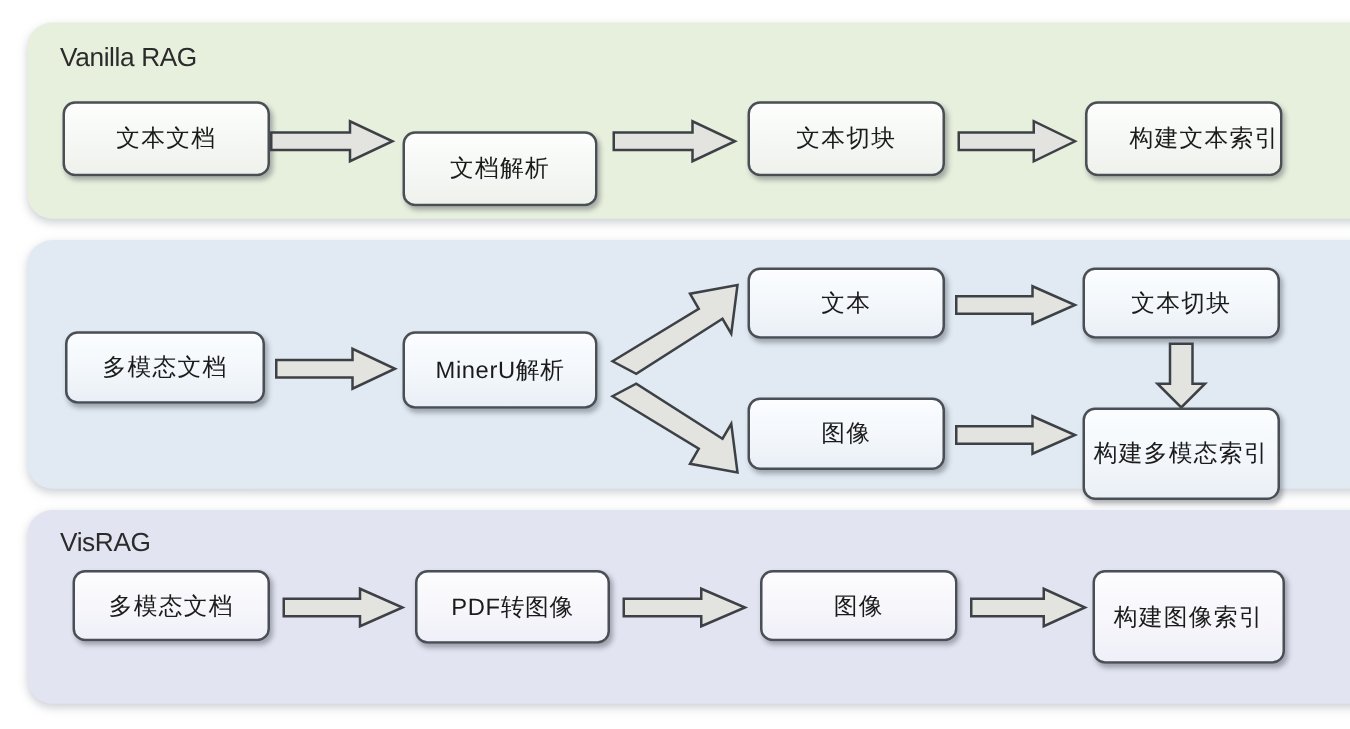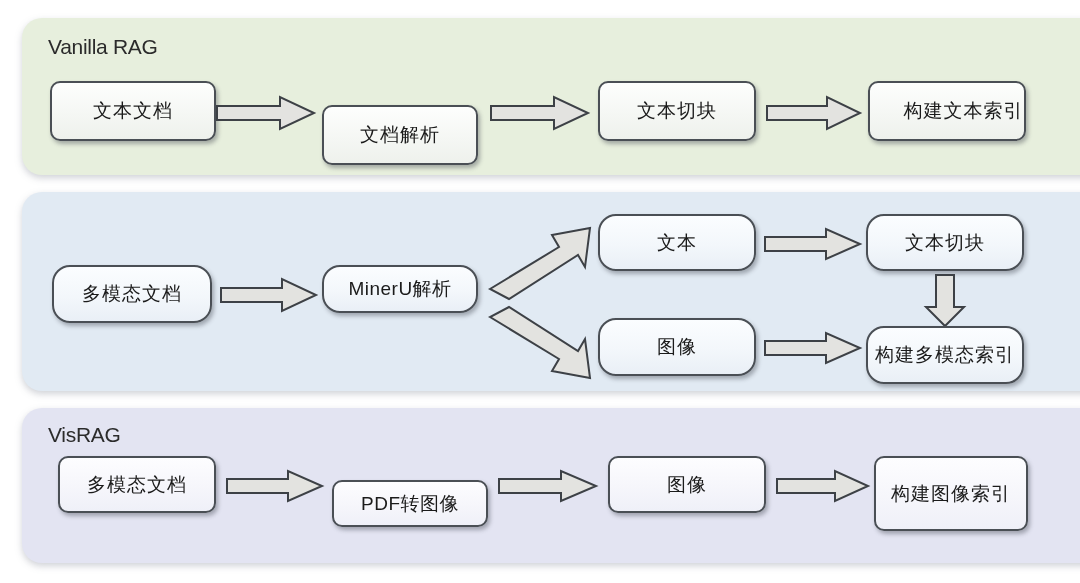--- a/index.html
+++ b/index.html
@@ -49,21 +49,20 @@
     border-radius: 10px;
     background: linear-gradient(180deg, #fdfefd 0%, #f5f7f4 55%, #eef1ec 100%);
     box-shadow: 2px 3px 4px rgba(60,65,75,0.40);
     display: flex;
     align-items: center;
     justify-content: center;
     box-sizing: border-box;
   }
   .node.blue {
     background: linear-gradient(180deg, #fbfdff 0%, #f3f7fb 55%, #e9eff6 100%);
-    border-radius: 18px;
   }
   .node.violet {
     background: linear-gradient(180deg, #fdfdff 0%, #f6f6fb 55%, #eff0f8 100%);
   }
   .node-label {
     font-family: "DejaVu Serif", "Liberation Serif", serif;
     font-size: 19px;
     color: #1b1b1b;
     white-space: nowrap;
     letter-spacing: 1px;
@@ -126,21 +125,21 @@
   <div class="node blue" style="left:52px; top:265px; width:160px; height:58px;">
     <span class="node-label">多模态文档</span>
   </div>
 
   <div class="arrow" style="left:220px; top:278px;">
     <svg width="98" height="34" viewBox="0 0 98 34">
       <polygon points="1,10 62,10 62,1 96,17 62,33 62,24 1,24" fill="#e3e3e0" stroke="#3d4146" stroke-width="2" stroke-linejoin="miter"></polygon>
     </svg>
   </div>
 
-  <div class="node blue" style="left:322px; top:265px; width:156px; height:48px;">
+  <div class="node blue" style="left:322px; top:265px; width:156px; height:62px;">
     <span class="node-label latin">MinerU解析</span>
   </div>
 
   <div class="arrow" style="left:486px; top:214px;">
     <svg width="120" height="92" viewBox="0 0 120 92">
       <polygon points="4,75 73,33 66,21 104,14 99,53 92,41 23,85" fill="#e3e3e0" stroke="#3d4146" stroke-width="2" stroke-linejoin="miter"></polygon>
     </svg>
   </div>
 
   <div class="arrow" style="left:486px; top:300px;">
@@ -172,38 +171,38 @@
   <div class="node blue" style="left:598px; top:318px; width:158px; height:58px;">
     <span class="node-label">图像</span>
   </div>
 
   <div class="arrow" style="left:764px; top:332px;">
     <svg width="98" height="32" viewBox="0 0 98 32">
       <polygon points="1,9 62,9 62,1 96,16 62,31 62,23 1,23" fill="#e3e3e0" stroke="#3d4146" stroke-width="2" stroke-linejoin="miter"></polygon>
     </svg>
   </div>
 
-  <div class="node blue" style="left:866px; top:326px; width:158px; height:58px;">
+  <div class="node blue" style="left:866px; top:326px; width:158px; height:74px;">
     <span class="node-label">构建多模态索引</span>
   </div>
 
   <div class="panel panel-clip" id="panel-visrag"></div>
   <div class="panel-title" style="left:48px; top:423px;text-align:right;">VisRAG</div>
 
   <div class="node violet" style="left:58px; top:456px; width:158px; height:57px;">
     <span class="node-label">多模态文档</span>
   </div>
 
   <div class="arrow" style="left:226px; top:470px;">
     <svg width="98" height="32" viewBox="0 0 98 32">
       <polygon points="1,9 62,9 62,1 96,16 62,31 62,23 1,23" fill="#e3e3e0" stroke="#3d4146" stroke-width="2" stroke-linejoin="miter"></polygon>
     </svg>
   </div>
 
-  <div class="node violet" style="left:332px; top:480px; width:156px; height:47px;">
+  <div class="node violet" style="left:332px; top:456px; width:156px; height:59px;">
     <span class="node-label latin">PDF转图像</span>
   </div>
 
   <div class="arrow" style="left:498px; top:470px;">
     <svg width="100" height="32" viewBox="0 0 100 32">
       <polygon points="1,9 63,9 63,1 98,16 63,31 63,23 1,23" fill="#e3e3e0" stroke="#3d4146" stroke-width="2" stroke-linejoin="miter"></polygon>
     </svg>
   </div>
 
   <div class="node violet" style="left:608px; top:456px; width:158px; height:57px;">

